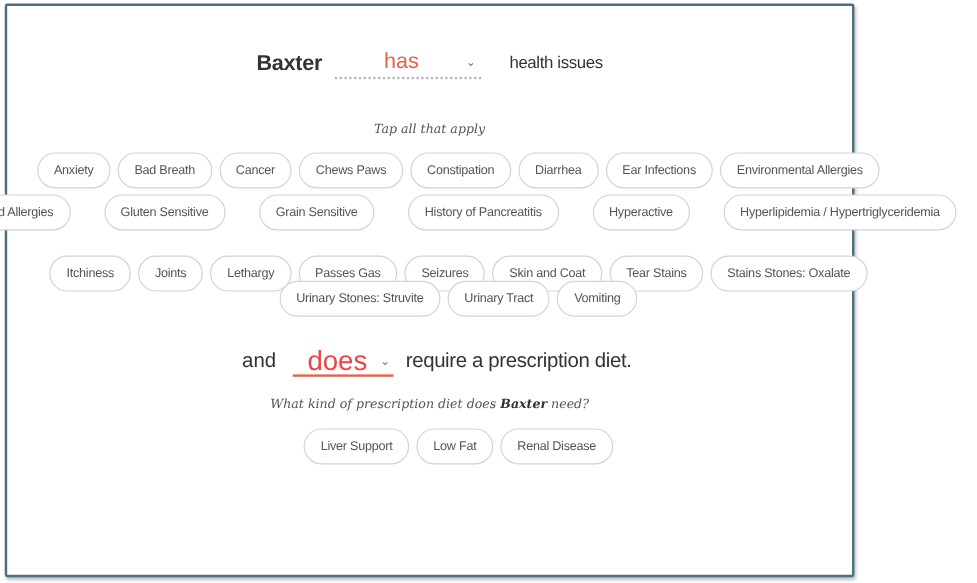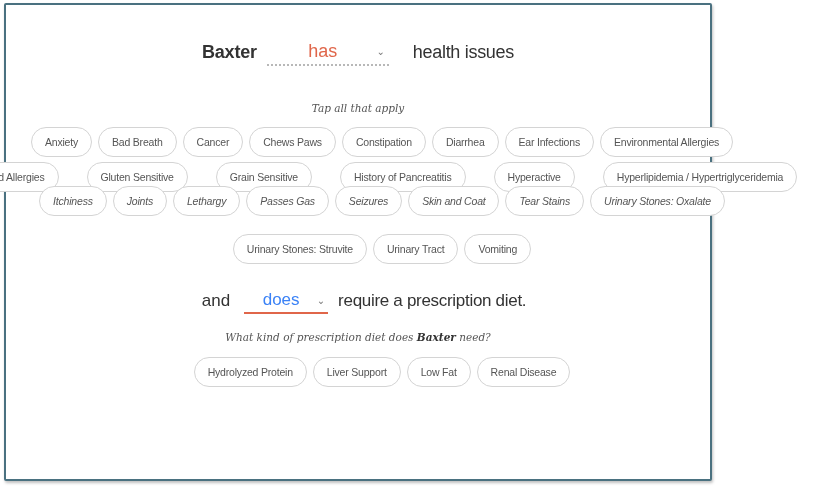--- a/index.html
+++ b/index.html
@@ -16,53 +16,53 @@
       font-size: 18px; color: #333;
     }
     .pet-name { font-weight: bold; color: #333; font-size: 18px; margin-right: 10px; letter-spacing: -0.2px; line-height: 28px; }
     .select-has {
       width: 122px; height: 28px; position: relative; margin-right: 24px;
       border-bottom: 2px dotted #b8b8b8; box-sizing: border-box;
       display: flex; align-items: center; justify-content: center; cursor: pointer;
     }
     .select-has .val { color: #e0664a; font-size: 18px; margin-left: -10px; }
     .chev { position: absolute; right: 4px; top: 8px; font-size: 10px; color: #777; }
-    .plain { color: #333; font-size: 18px; line-height: 28px; letter-spacing: -0.3px; }
+    .plain { color: #333; font-size: 14px; line-height: 28px; letter-spacing: -0.3px; }
 
     .hint {
       position: absolute; left: 0; right: 0; text-align: center;
       font-family: "DejaVu Serif", serif; font-style: italic; font-size: 10.5px; color: #555;
     }
     .hint1 { top: 97px; }
     .hint2 { top: 326px; }
     .hint b { font-weight: bold; color: #333; }
 
     .row { position: absolute; left: 0; right: 0; display: flex; justify-content: center; gap: 6px; margin-left: 48px; }
     .chip {
       height: 30px; box-sizing: border-box; border: 1px solid #d4d4d4; border-radius: 15px;
       padding: 0 13px; display: flex; align-items: center; font-size: 10.5px; color: #555;
       background: #fff; cursor: pointer; white-space: nowrap; letter-spacing: -0.2px;
     }
     .r1 { top: 122px; }
     .r2 { top: 157px; gap: 28px; }
-    .r3 { top: 181px; font-style: italic; }
+    .r3 { top: 208px; }
     .r4 { top: 229px; }
     .r5 { top: 352px; }
 
     .sentence2 {
       position: absolute; top: 283px; left: 12px; right: 0;
       display: flex; justify-content: center; align-items: flex-start; font-size: 17px; color: #333;
     }
     .sentence2 .and { margin-right: 14px; line-height: 26px; }
     .select-does {
       width: 84px; height: 26px; position: relative; margin-right: 10px;
       border-bottom: 2px solid #e0664a; box-sizing: border-box;
       display: flex; align-items: center; justify-content: center; cursor: pointer;
     }
-    .select-does .val { color: #3b82f6; font-size: 17px; margin-left: -10px; }
+    .select-does .val { color: #ef4444; font-size: 23px; margin-left: -10px; }
     .select-does .chev { top: 7px; right: 3px; }
     .sentence2 .rest { line-height: 26px; letter-spacing: -0.3px; }
   </style>
 </head>
 <body>
 
 <div class="frame">
 
   <div class="headline">
     <span class="pet-name">Baxter</span>
@@ -96,40 +96,39 @@
   </div>
 
   <div class="row r3">
     <div class="chip">Itchiness</div>
     <div class="chip">Joints</div>
     <div class="chip">Lethargy</div>
     <div class="chip">Passes Gas</div>
     <div class="chip">Seizures</div>
     <div class="chip">Skin and Coat</div>
     <div class="chip">Tear Stains</div>
-    <div class="chip">Urinary Stones: Oxalate</div>
+    <div class="chip">Stains Stones: Oxalate</div>
   </div>
 
   <div class="row r4">
     <div class="chip">Urinary Stones: Struvite</div>
     <div class="chip">Urinary Tract</div>
     <div class="chip">Vomiting</div>
   </div>
 
   <div class="sentence2">
     <span class="and">and</span>
     <div class="select-does">
       <span class="val">does</span>
       <span class="chev">⌄</span>
     </div>
     <span class="rest">require a prescription diet.</span>
   </div>
 
   <div class="hint hint2"><span>What kind of prescription diet does </span><b>Baxter</b><span> need?</span></div>
 
   <div class="row r5">
-    <div class="chip">Hydrolyzed Protein</div>
     <div class="chip">Liver Support</div>
     <div class="chip">Low Fat</div>
     <div class="chip">Renal Disease</div>
   </div>
 
 </div>
 
 </body></html>

